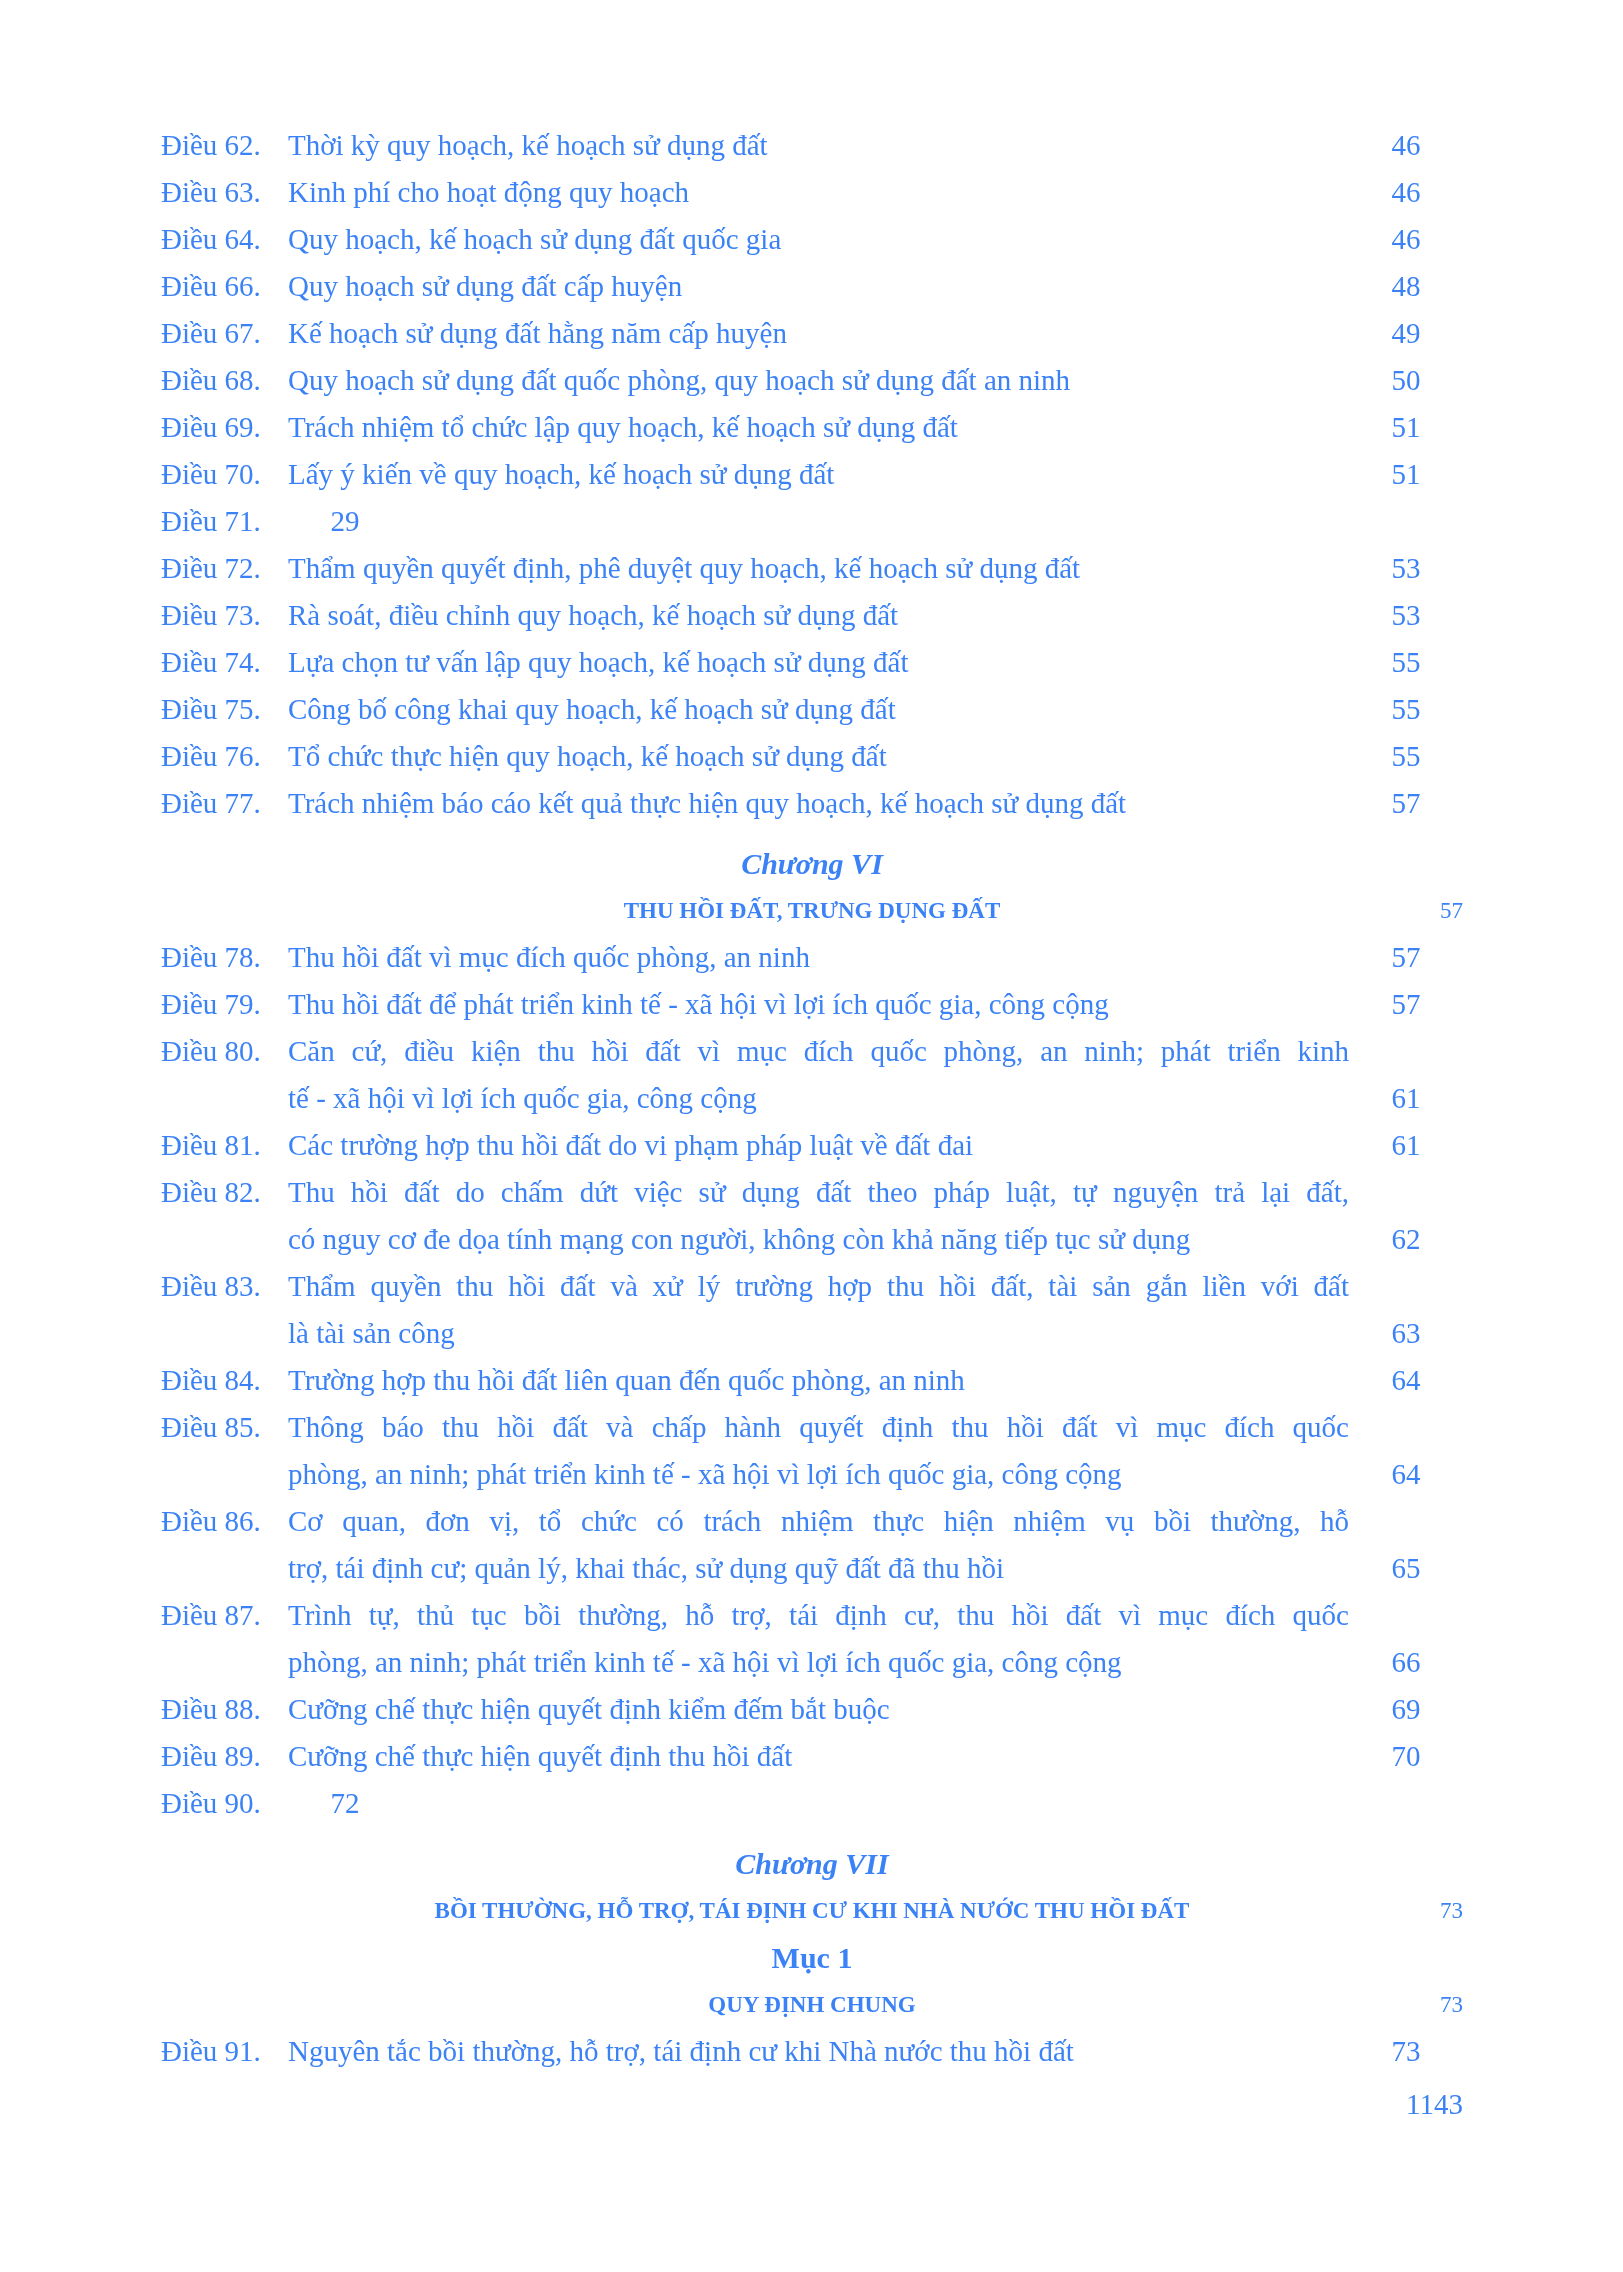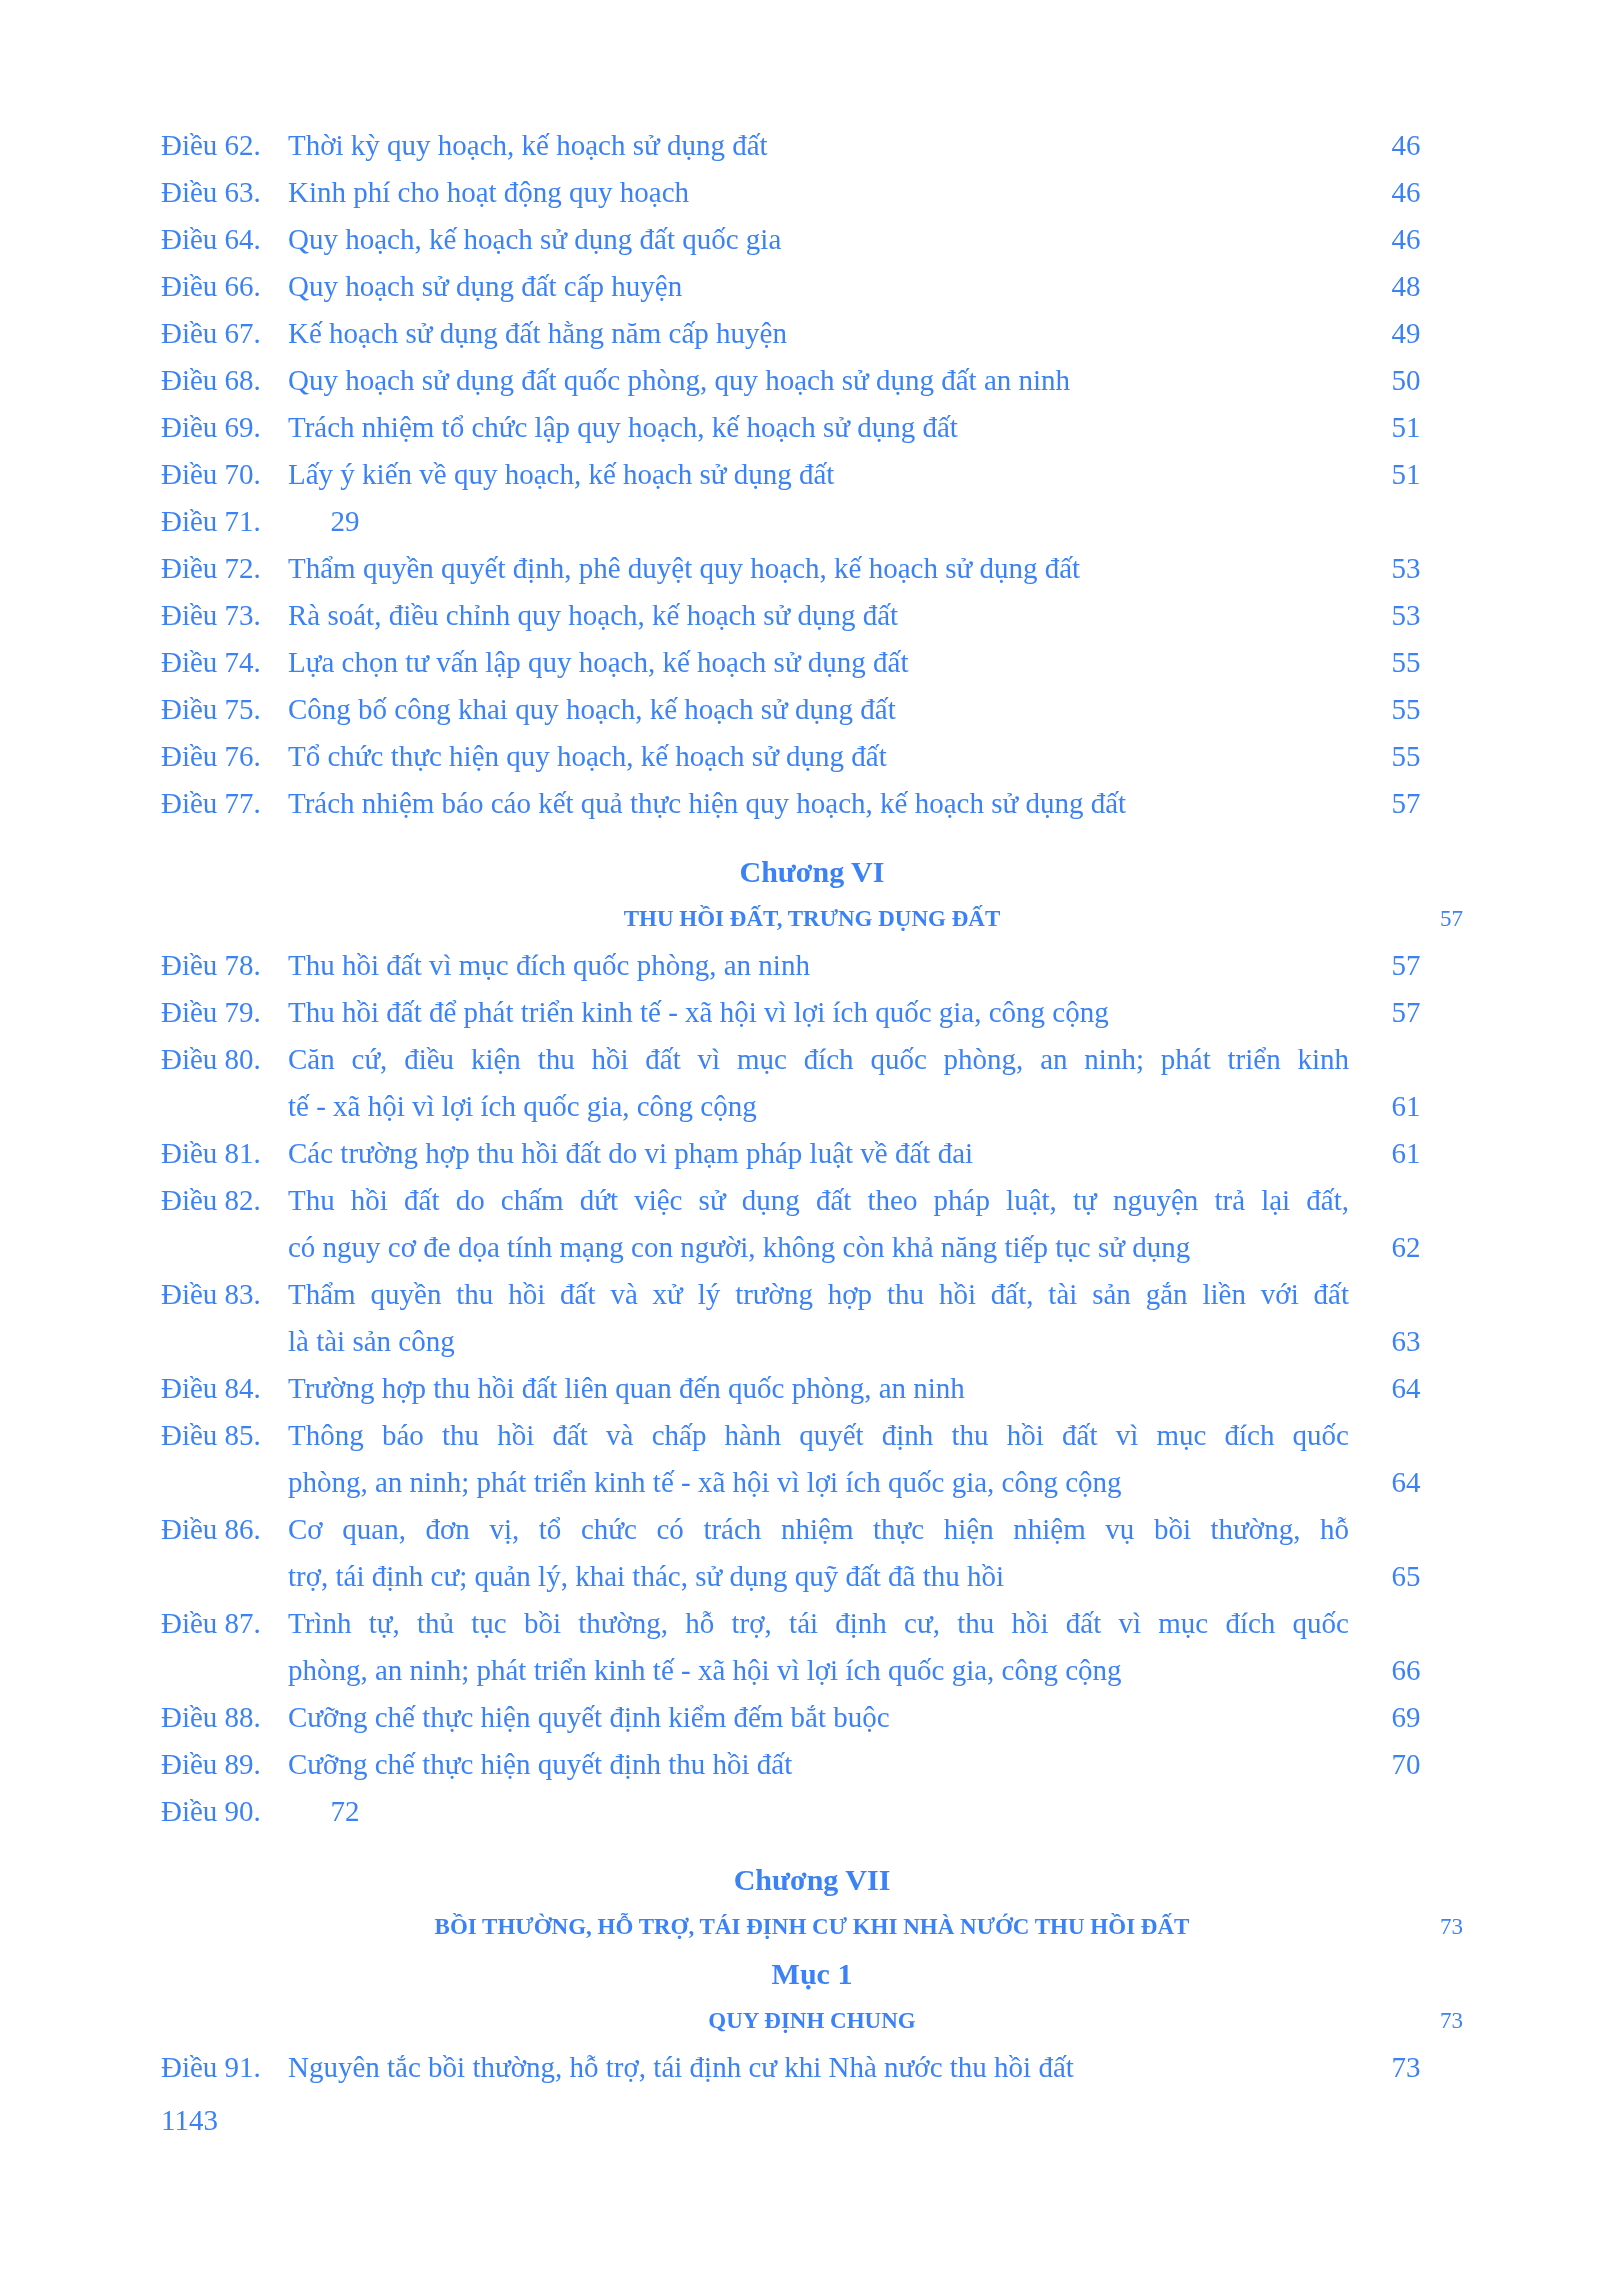--- a/index.html
+++ b/index.html
@@ -57,26 +57,26 @@
     font-weight: bold;
   }
   .row.center-row .page-num {
     position: absolute;
     right: 0;
     top: 0;
     font-weight: normal;
   }
   .row.chapter-label, .row.section-label { font-size: 30px; }
   .row.chapter-title, .row.section-title { font-size: 23px; }
-  .row.chapter-label { margin-top: 21px; }
+  .row.chapter-label { margin-top: 13px; font-style: italic; }
   .footer-num {
     margin-top: 5.5px;
     height: 47px;
     line-height: 47px;
-    text-align: left;
+    text-align: right;
   }
 </style>
 </head>
 <body>
 
 <div class="page">
   <div class="toc" id="toc">
       <div class="row">
         <span class="label">Điều 62.</span>
         <span class="text">Thời kỳ quy hoạch, kế hoạch sử dụng đất</span>

